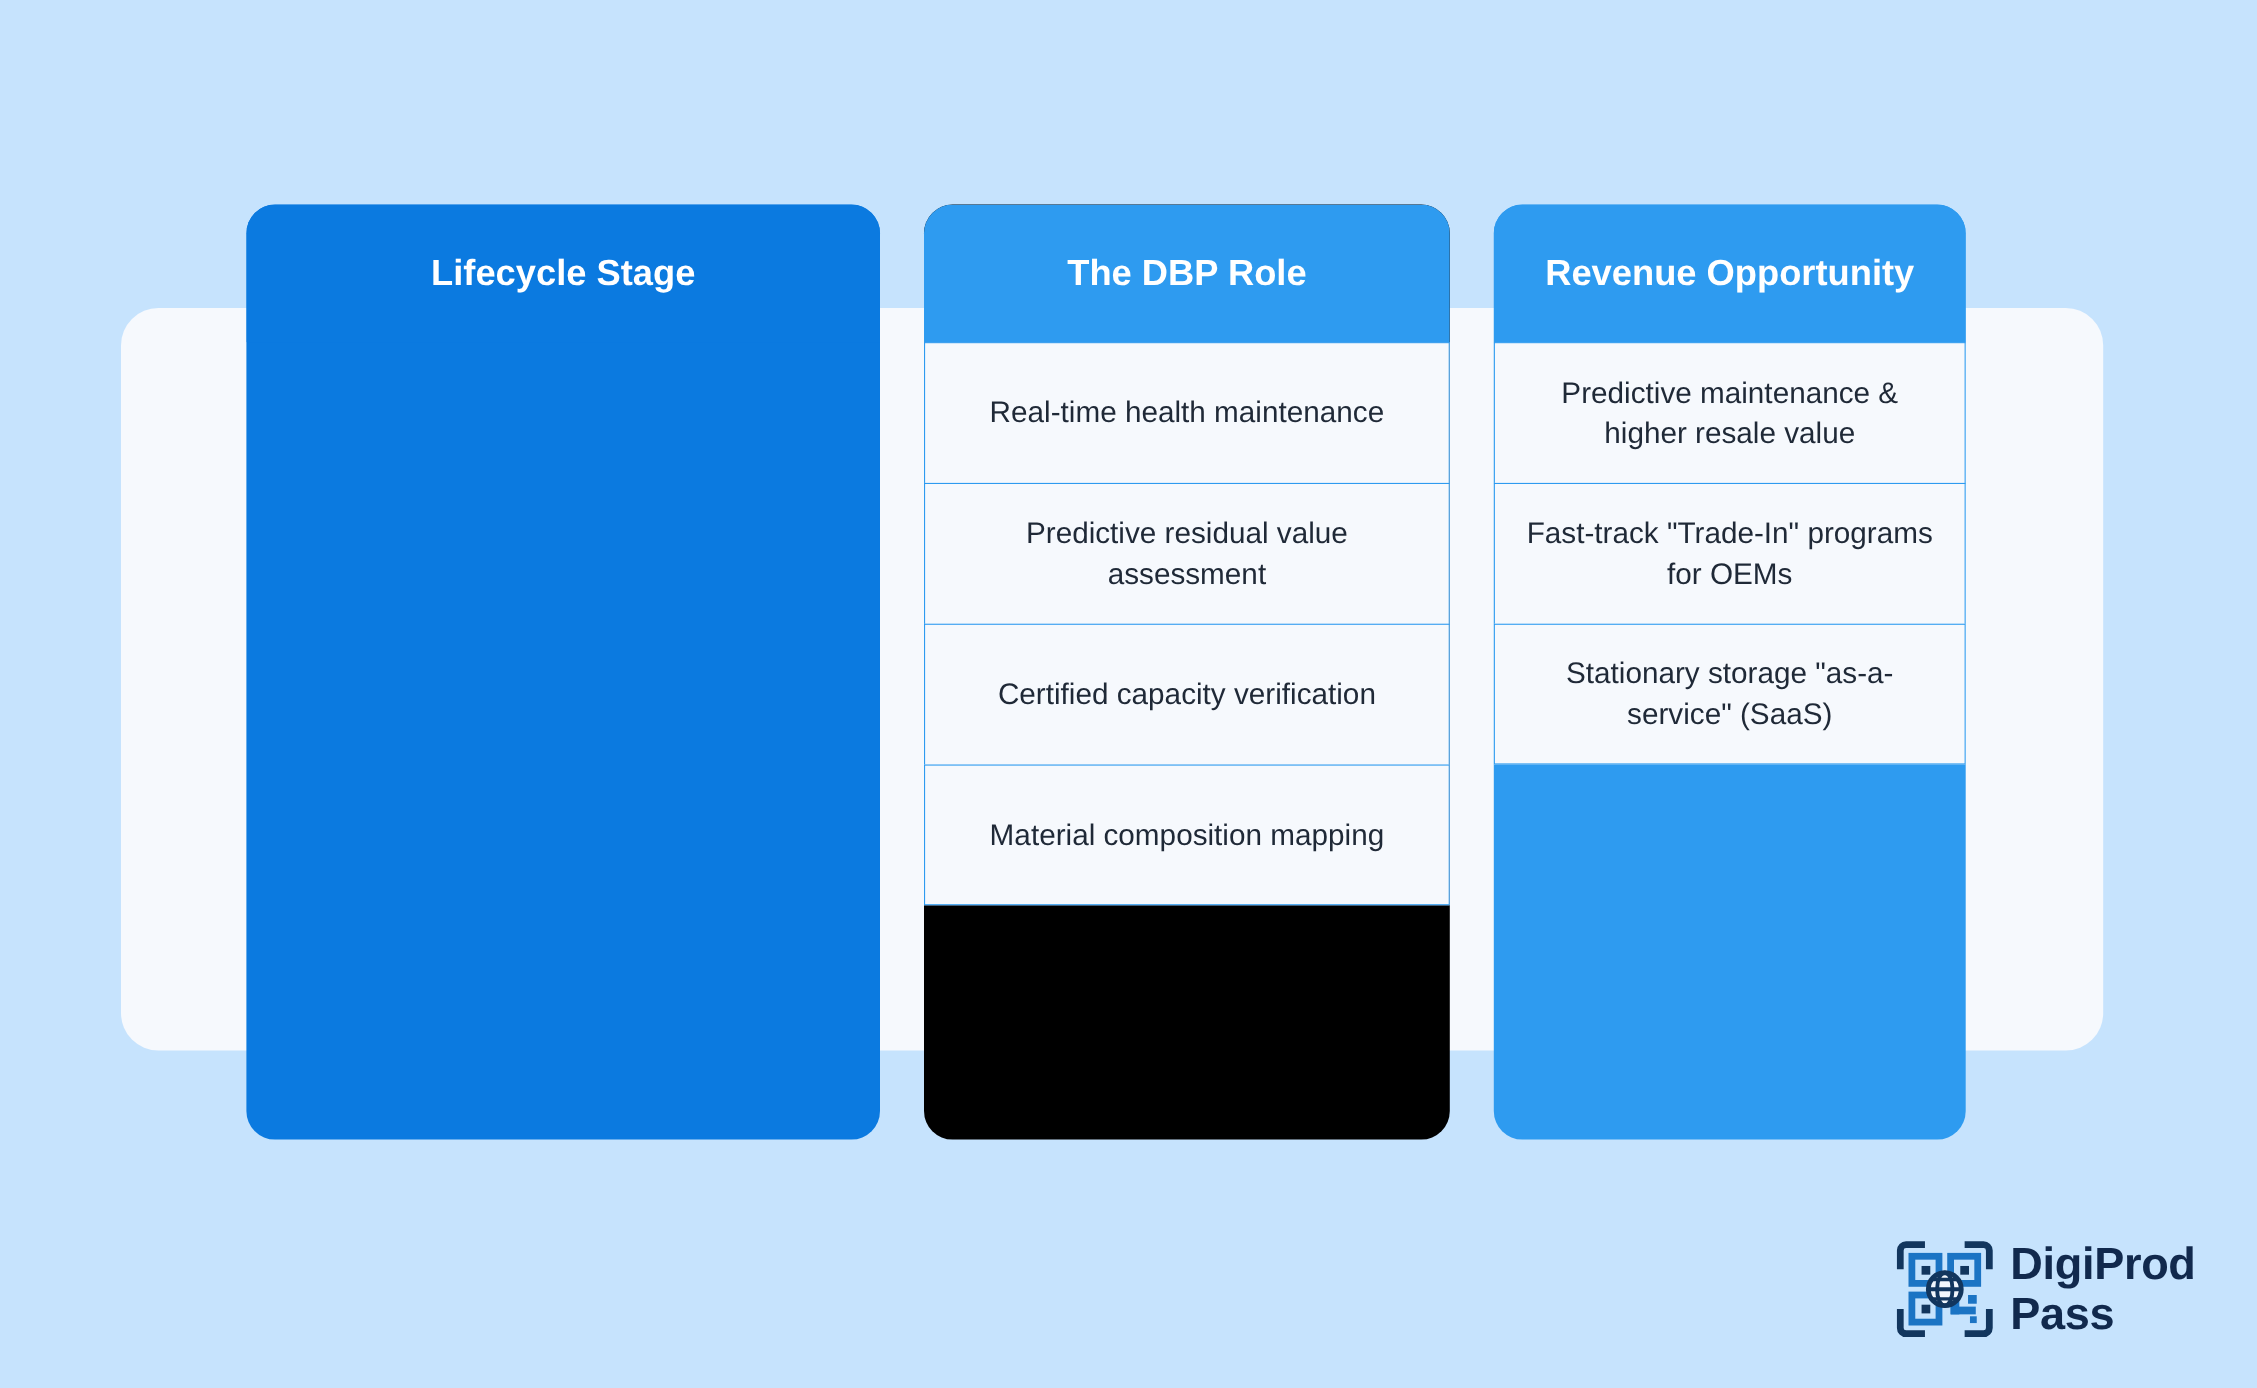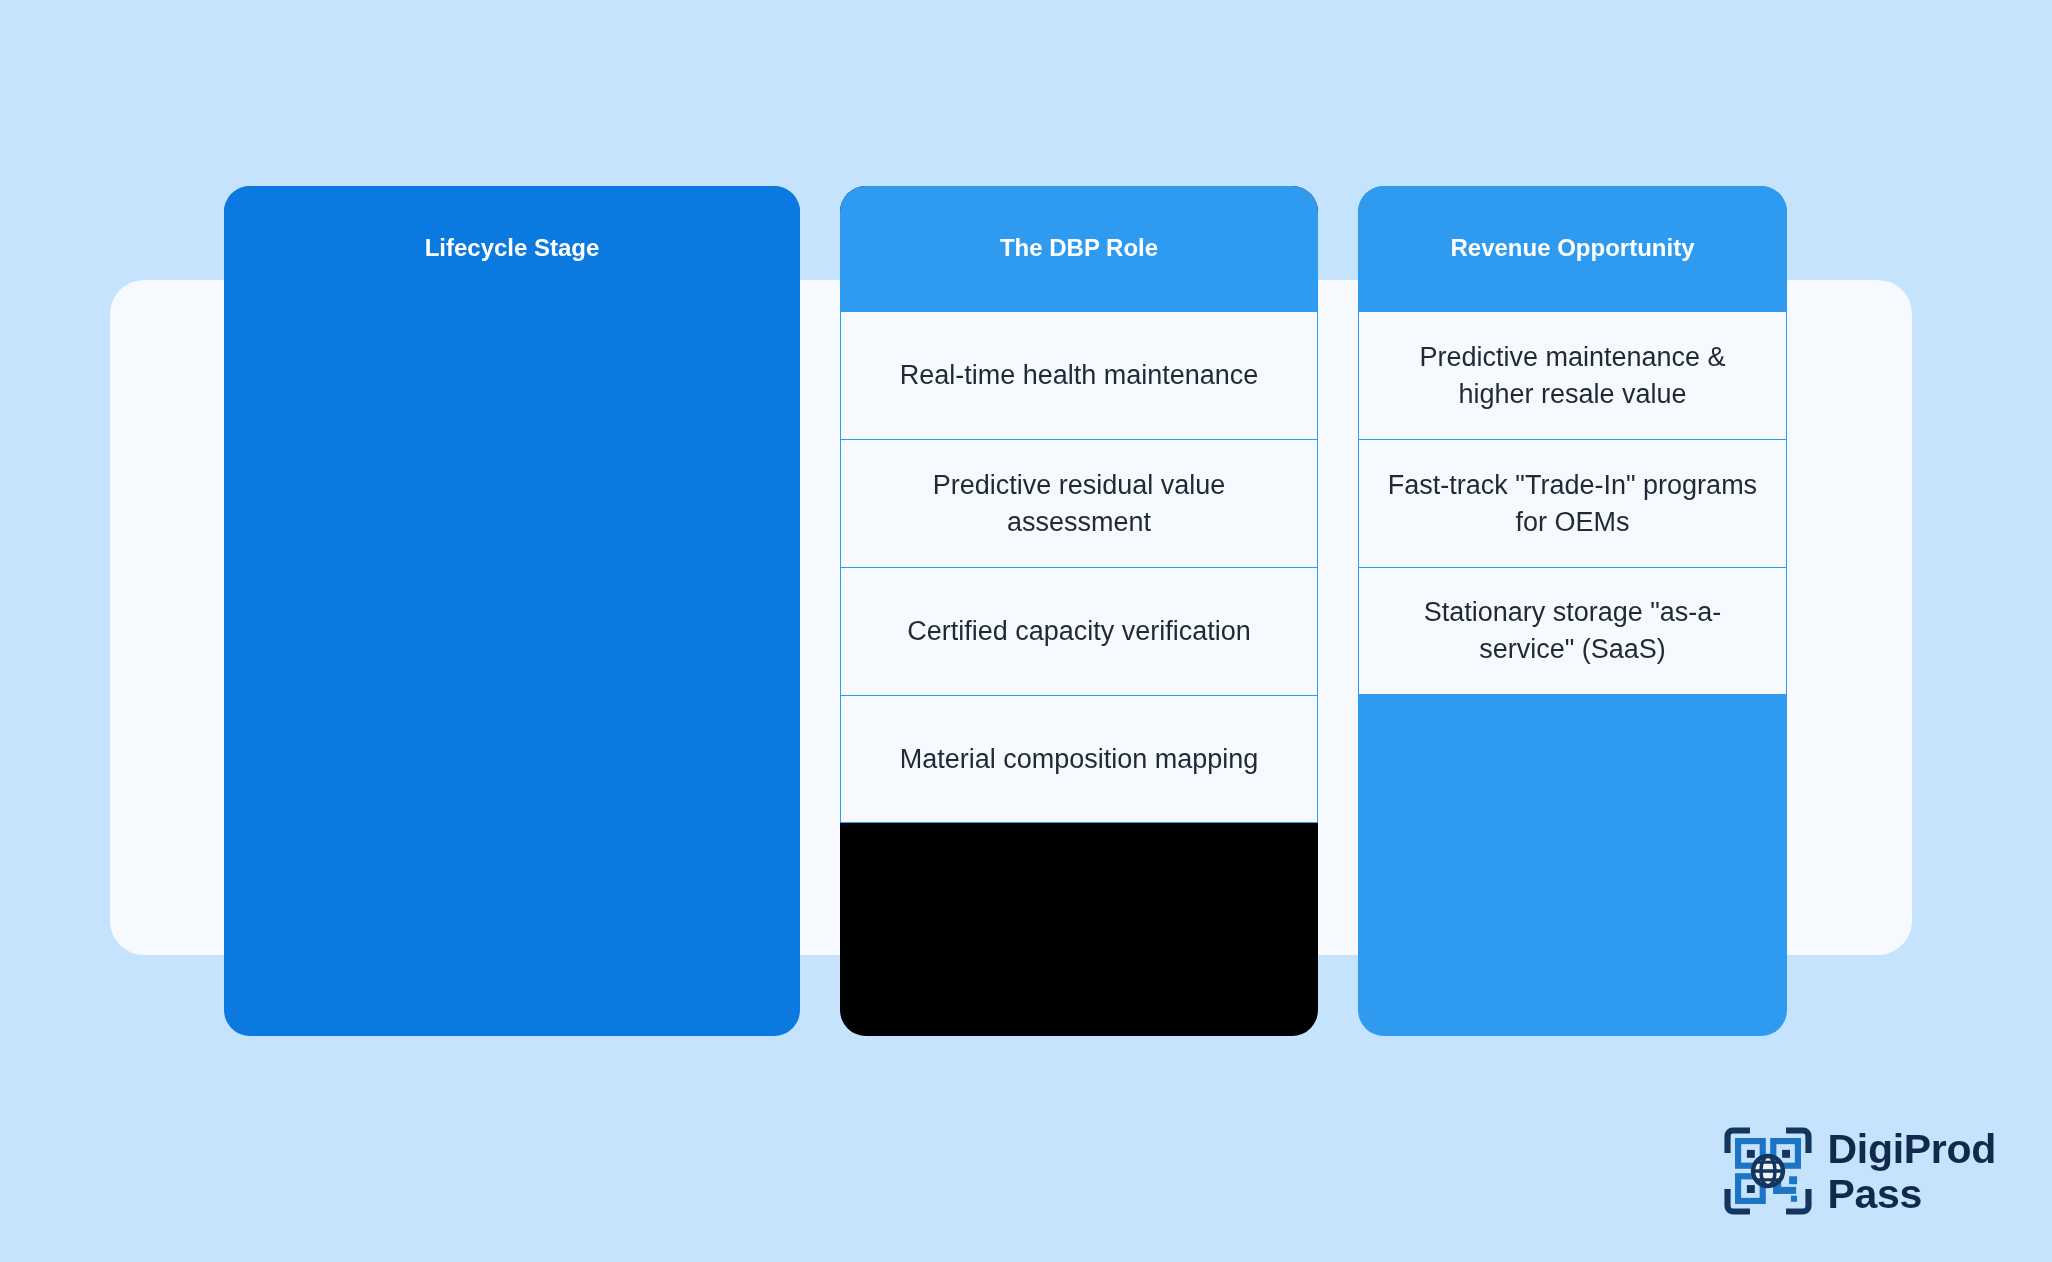--- a/index.html
+++ b/index.html
@@ -56,21 +56,21 @@
   .col-2 { left: 1358px; width: 429px; }
 
   .col-header {
     flex: 0 0 auto;
     height: 125px;
     display: flex;
     align-items: center;
     justify-content: center;
     text-align: center;
     color: #ffffff;
-    font-size: 24px;
+    font-size: 33px;
     font-weight: bold;
     line-height: 1.28;
     padding: 0 10px;
   }
 
   .col-body {
     flex: 1 1 auto;
     display: flex;
     flex-direction: column;
     padding-top: 0;
@@ -113,21 +113,21 @@
   }
   .style-grid .cell:last-child { border-bottom: 1.5px solid #2e9bf0; }
   .spacer-bottom { flex: 1 1 auto; }
 
   
   #logo {
     position: absolute;
     right: 56px;
     bottom: 46px;
     display: flex;
-    align-items: flex-start;
+    align-items: flex-end;
     gap: 16px;
     z-index: 3;
   }
   #logo-mark { width: 88px; height: 88px; display: block; }
   #logo-text {
     color: #11294d;
     font-size: 41px;
     font-weight: bold;
     line-height: 1.08;
     letter-spacing: -0.3px;

